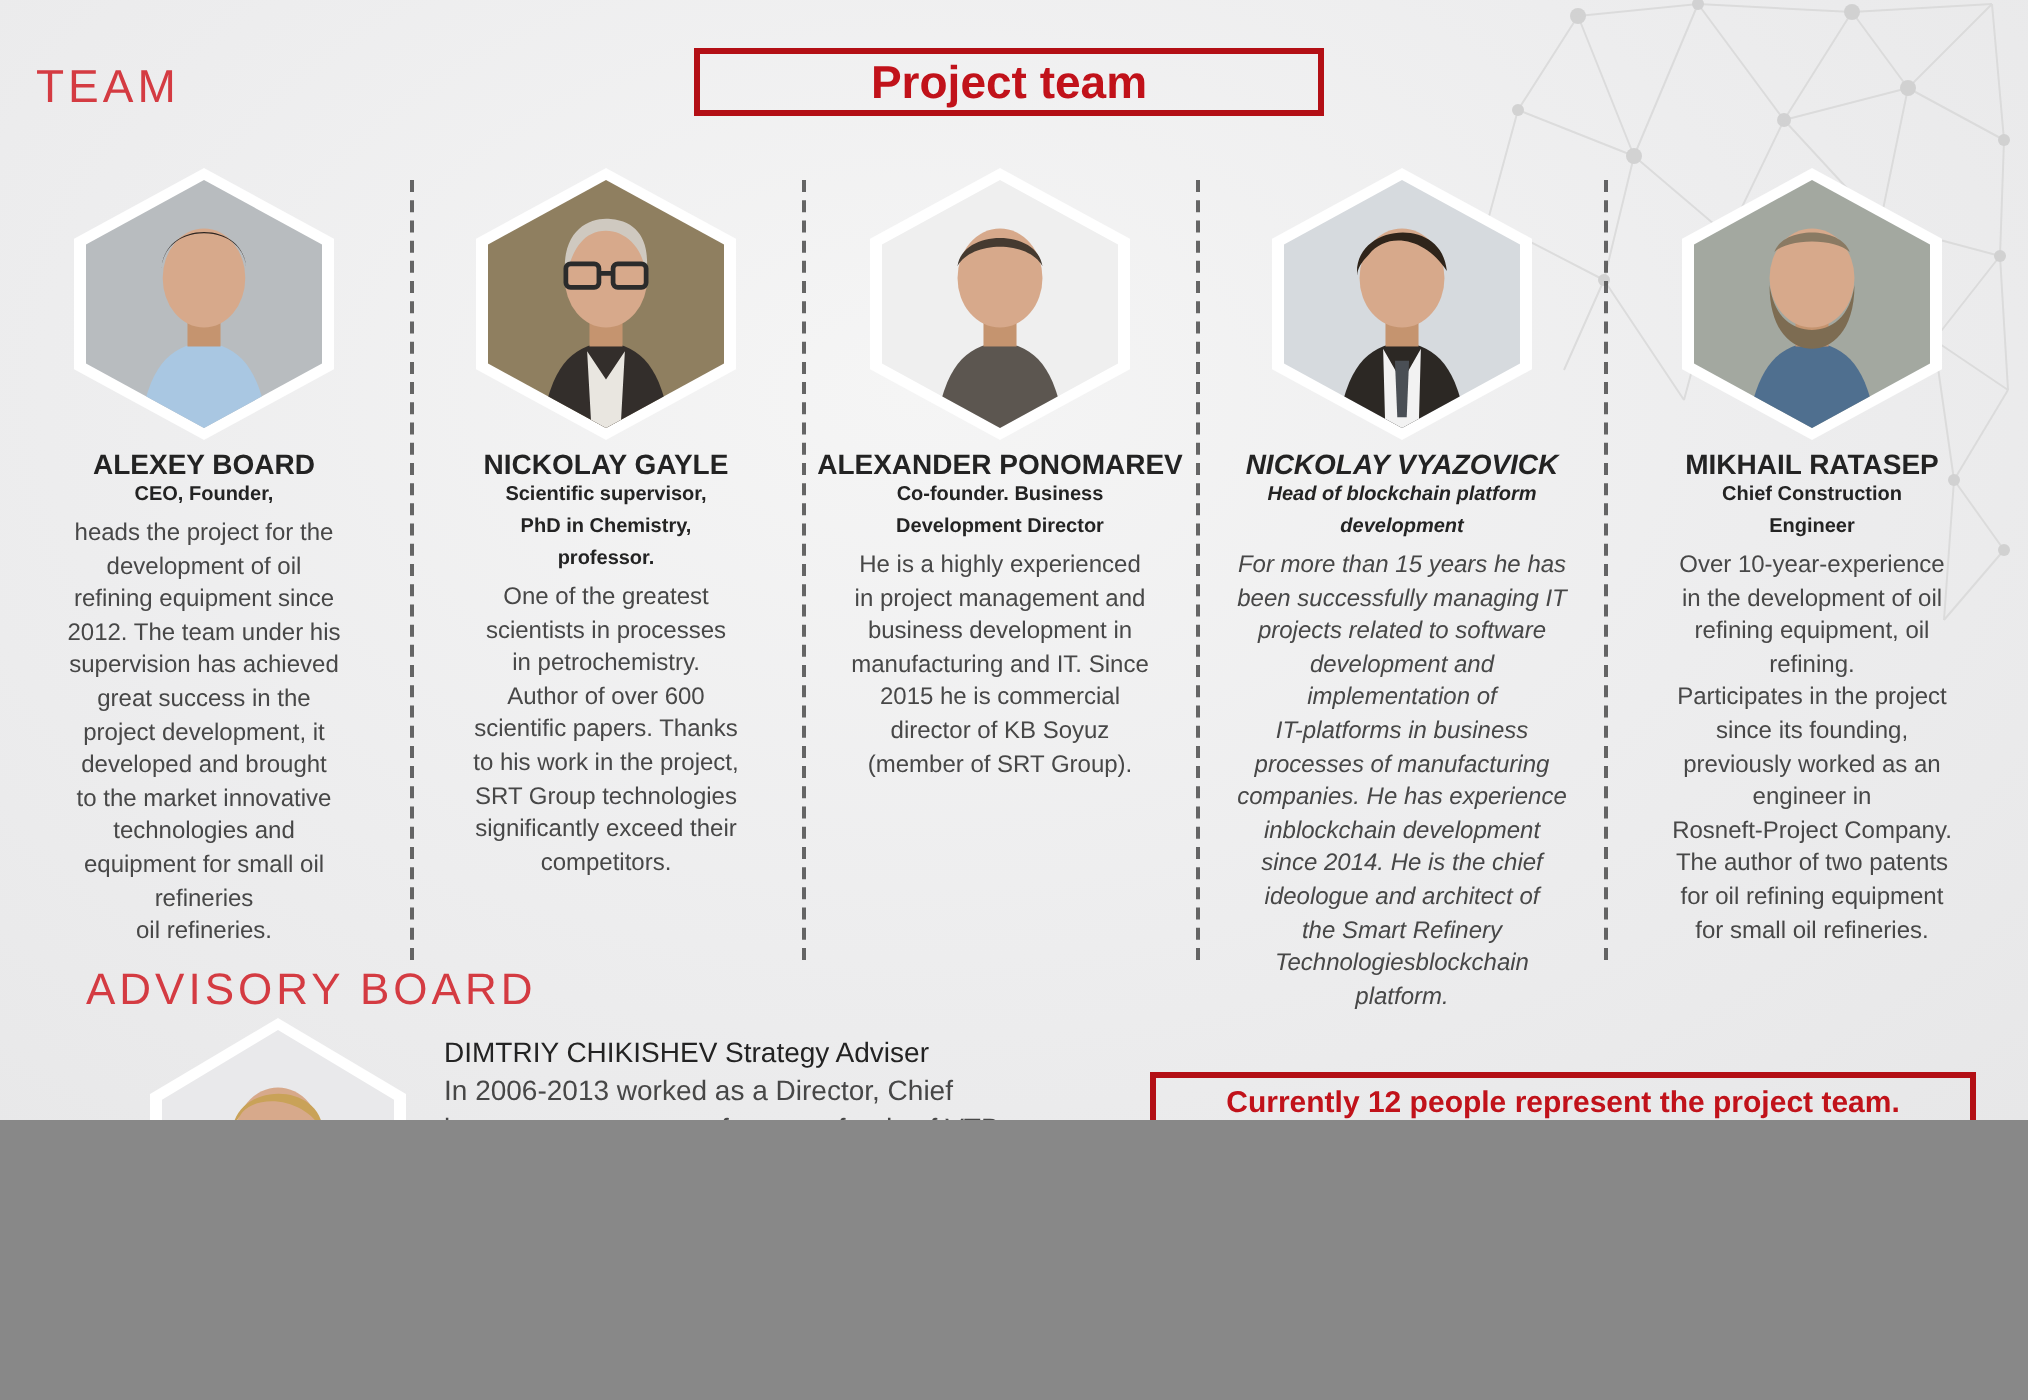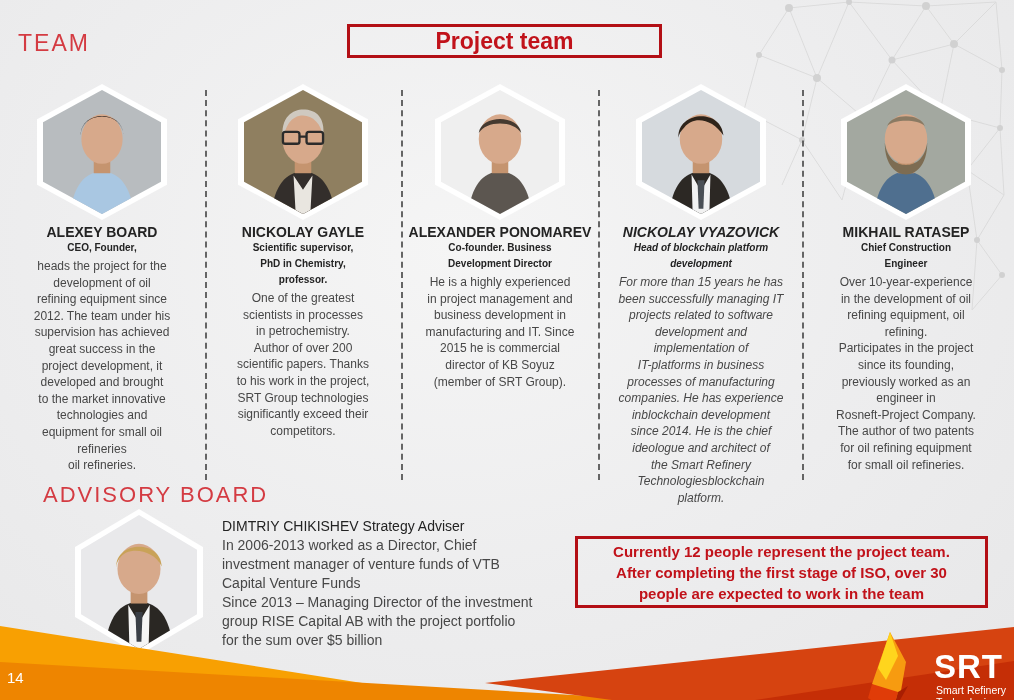--- a/index.html
+++ b/index.html
@@ -1,21 +1,21 @@
 <!DOCTYPE html>
 <html style="--accent-red: #c1121a; --border-red: #b30f15; --label-red: #d43b42; --orange-bright: #f8a002; --orange-mid: #ee8500; --footer-red: #d64310; --footer-dark-red: #c52e06;"><head>
 <meta charset="utf-8">
 <style>
   :root{
     --accent-red:#c1121a; --border-red:#b30f15; --label-red:#d43b42;
     --text-dark:#232323; --text-body:#474747;
   }
   html,body{margin:0;padding:0;background:#888;}
   .slide{
-    position:relative; width:1014px; height:700px; overflow:hidden;
+    position:relative; width:1014px; height:560px; overflow:hidden;
     background:radial-gradient(ellipse at 45% 35%, #f5f5f5 0%, #ededee 55%, #e7e7e8 100%);
     font-family:"Liberation Sans", sans-serif;
   }
   .plexus{position:absolute; top:0; right:0; pointer-events:none;}
 
   .team-label{position:absolute; left:18px; top:30px; font-size:23px; letter-spacing:2px;
     color:var(--label-red); font-weight:400;}
   .advisory-label{position:absolute; left:18px; top:482px; font-size:22px; letter-spacing:2px;
     color:var(--label-red); font-weight:400;margin-left:25px;}
 
@@ -158,21 +158,21 @@
         </svg>
       </div>
     </div>
     <div class="m-name">NICKOLAY GAYLE</div>
     <div class="m-role">Scientific supervisor,
 PhD in Chemistry,
 professor.</div>
     <div class="m-bio">One of the greatest
 scientists in processes
 in petrochemistry.
-Author of over 200
+Author of over 600
 scientific papers. Thanks
 to his work in the project,
 SRT Group technologies
 significantly exceed their
 competitors.</div>
   </div>
 
   <div class="member-col col3">
     <div class="hex-outer">
       <div class="hex-inner">

